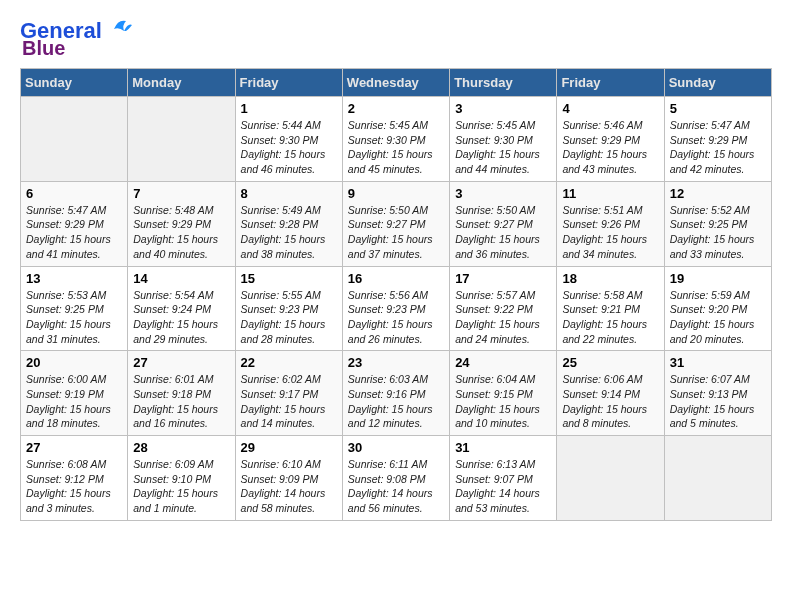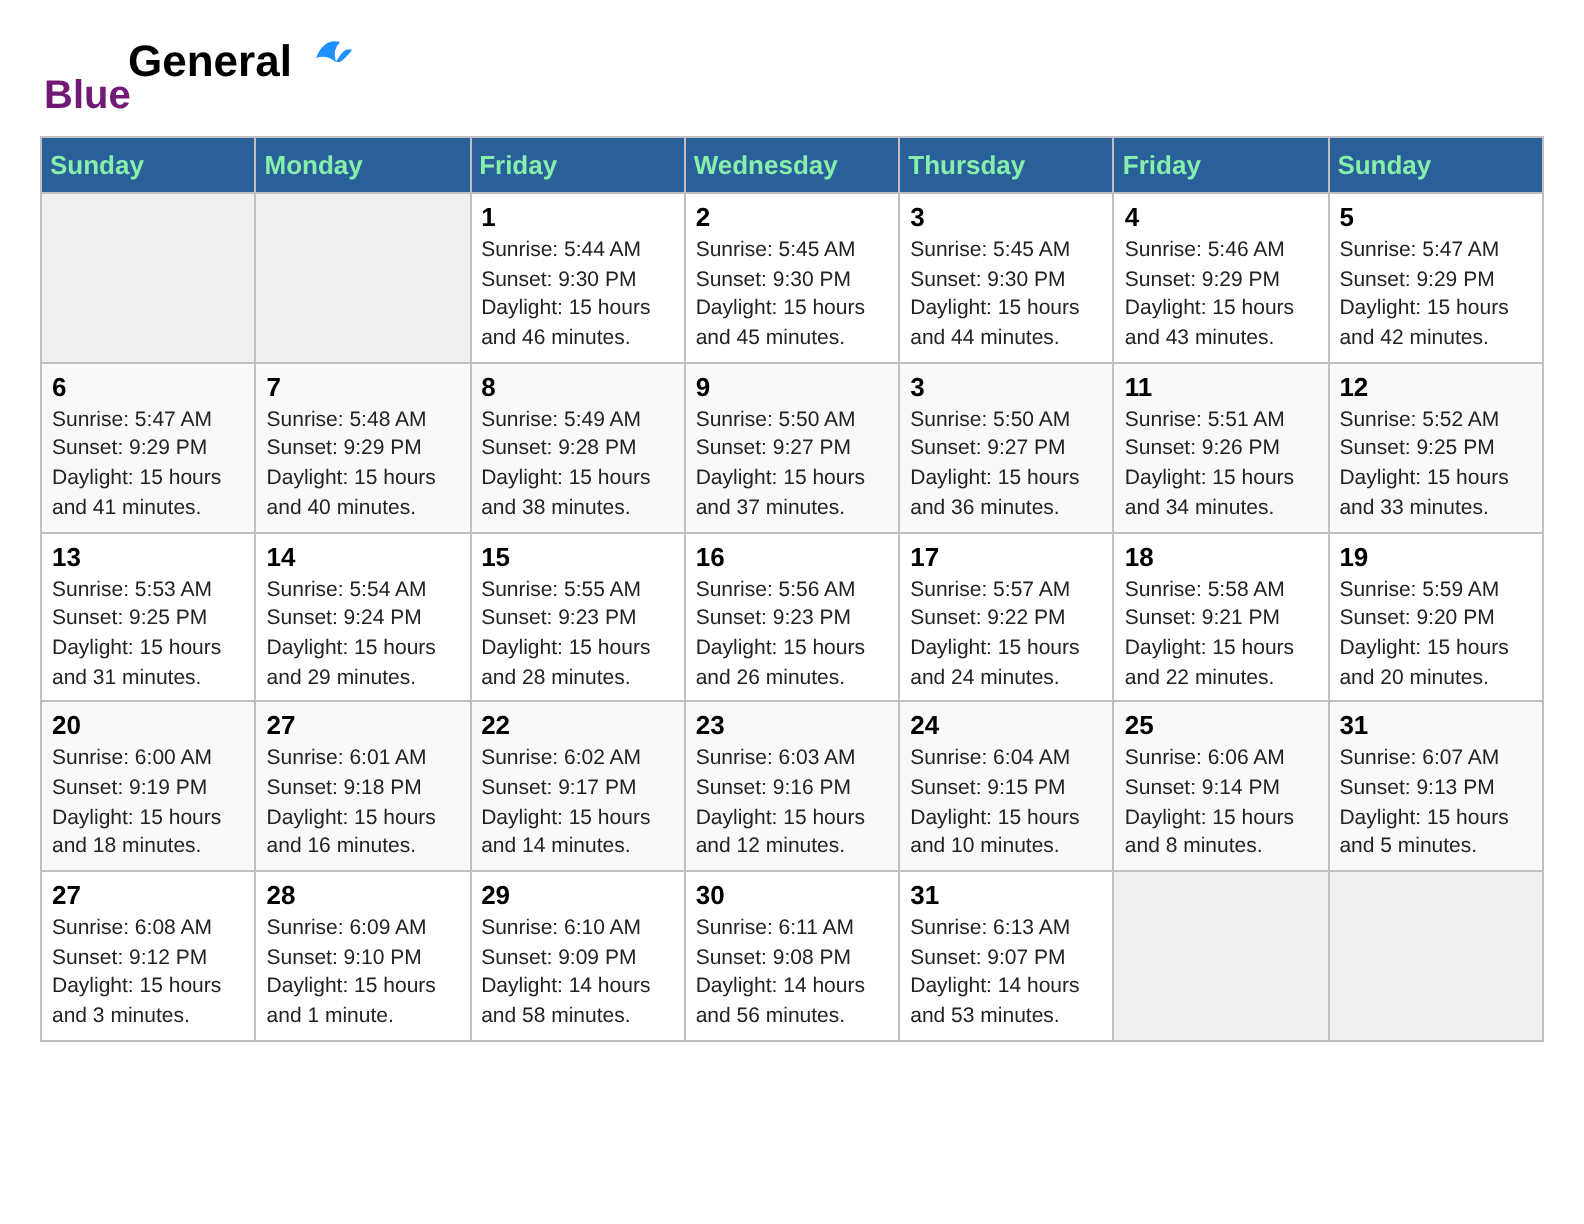--- a/index.html
+++ b/index.html
@@ -40,21 +40,21 @@
       color: #333;
       font-weight: normal;
     }
     .calendar {
       width: 100%;
       border-collapse: collapse;
       font-size: 11px;
     }
     .calendar thead tr th {
       background: #2a6099;
-      color: #86efac;
+      color: #e5e5e5;
       padding: 6px 4px;
       text-align: left;
       font-size: 13px;
       font-weight: bold;
       border: 1px solid #c0c0c0;
     }
     .calendar tbody tr td {
       border: 1px solid #c0c0c0;
       vertical-align: top;
       padding: 4px 5px;
@@ -69,33 +69,34 @@
       font-weight: bold;
       font-size: 13px;
       color: #000;
       display: block;
       margin-bottom: 2px;
     }
     .day-info {
       font-size: 10.5px;
       color: #222;
       line-height: 1.4;
+      font-style: italic;
     }
     .empty-cell {
       background: #f0f0f0 !important;
     }
   </style>
 </head>
 <body>
 
 <div class="header-area">
   <div class="logo">
     <div style="display:flex; align-items:center;">
       <span class="logo-text">
-        <span style="color:#000000;margin-left:44px;">General</span>
+        <span style="color:#1d4ed8;">General</span>
       </span>
       <svg width="28" height="22" viewBox="0 0 28 22" style="margin-left:2px; margin-top:-6px;">
         <path d="M10 12 Q14 2 22 4 Q18 8 20 14 Q15 10 10 12Z" fill="#1e90ff"></path>
         <path d="M20 14 Q24 6 28 8 Q25 12 22 14Z" fill="#1e90ff"></path>
       </svg>
     </div>
     <span class="logo-text" style="color:#701a75; font-size:20px; margin-top:-4px; margin-left:2px;">Blue</span>
   </div>
   <div class="title-area">
     <h1></h1>

